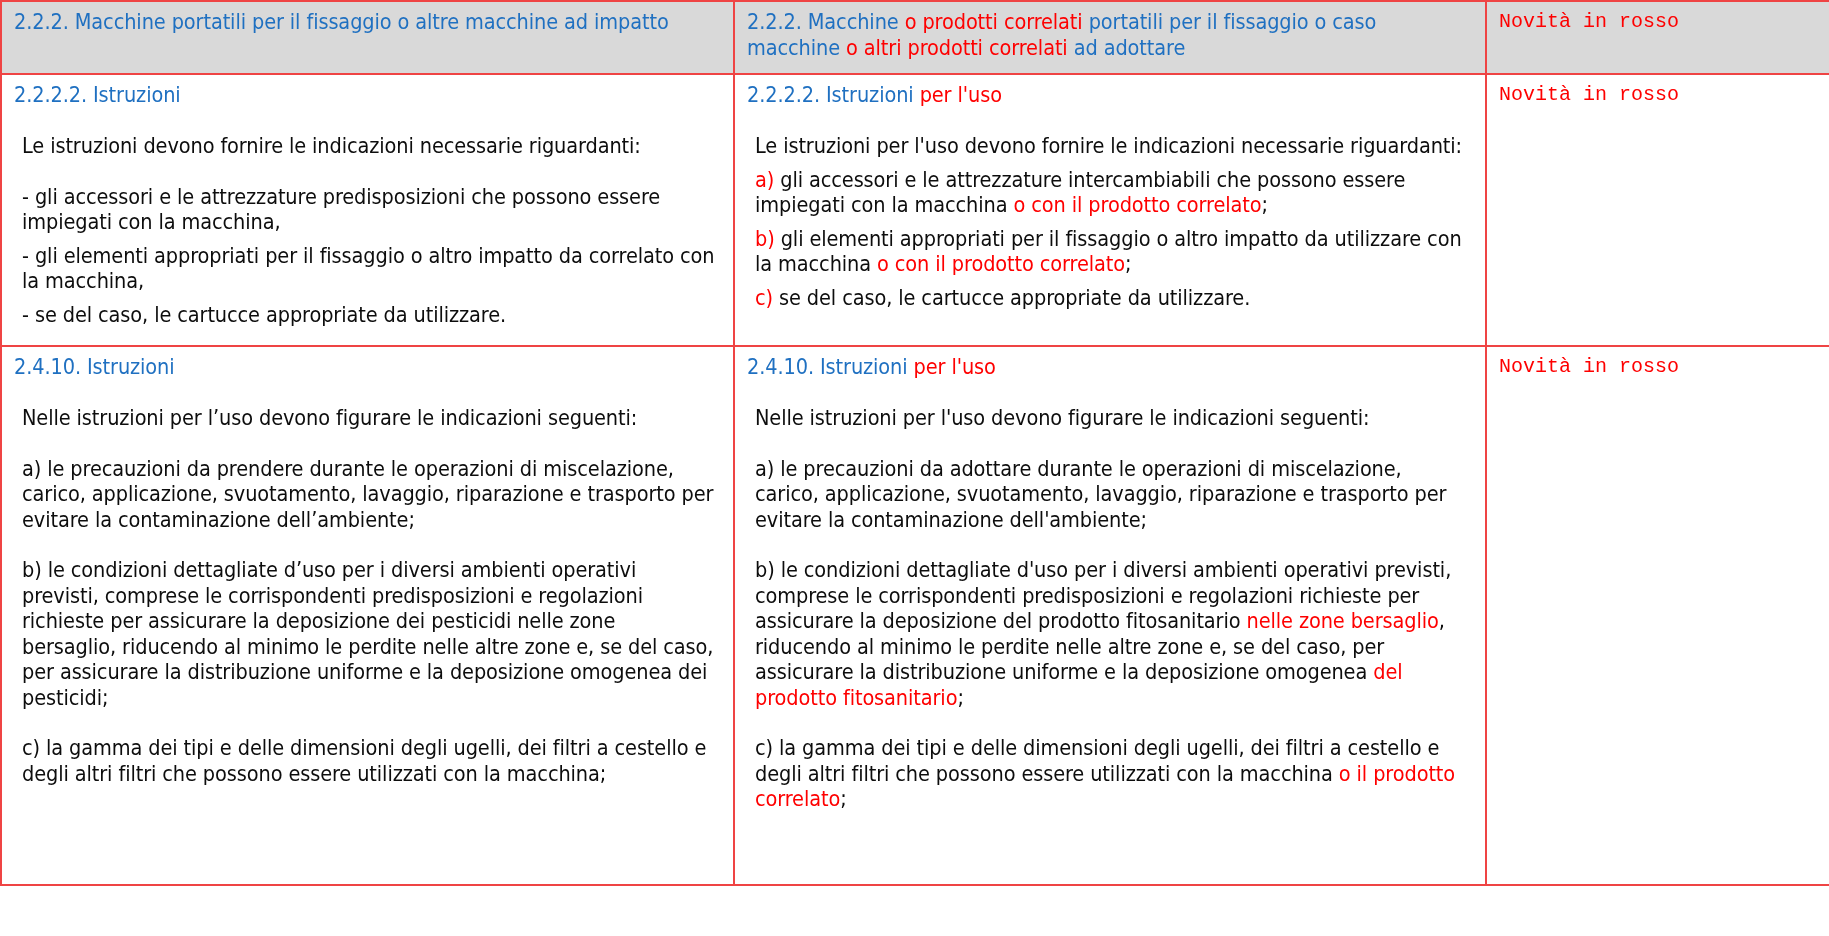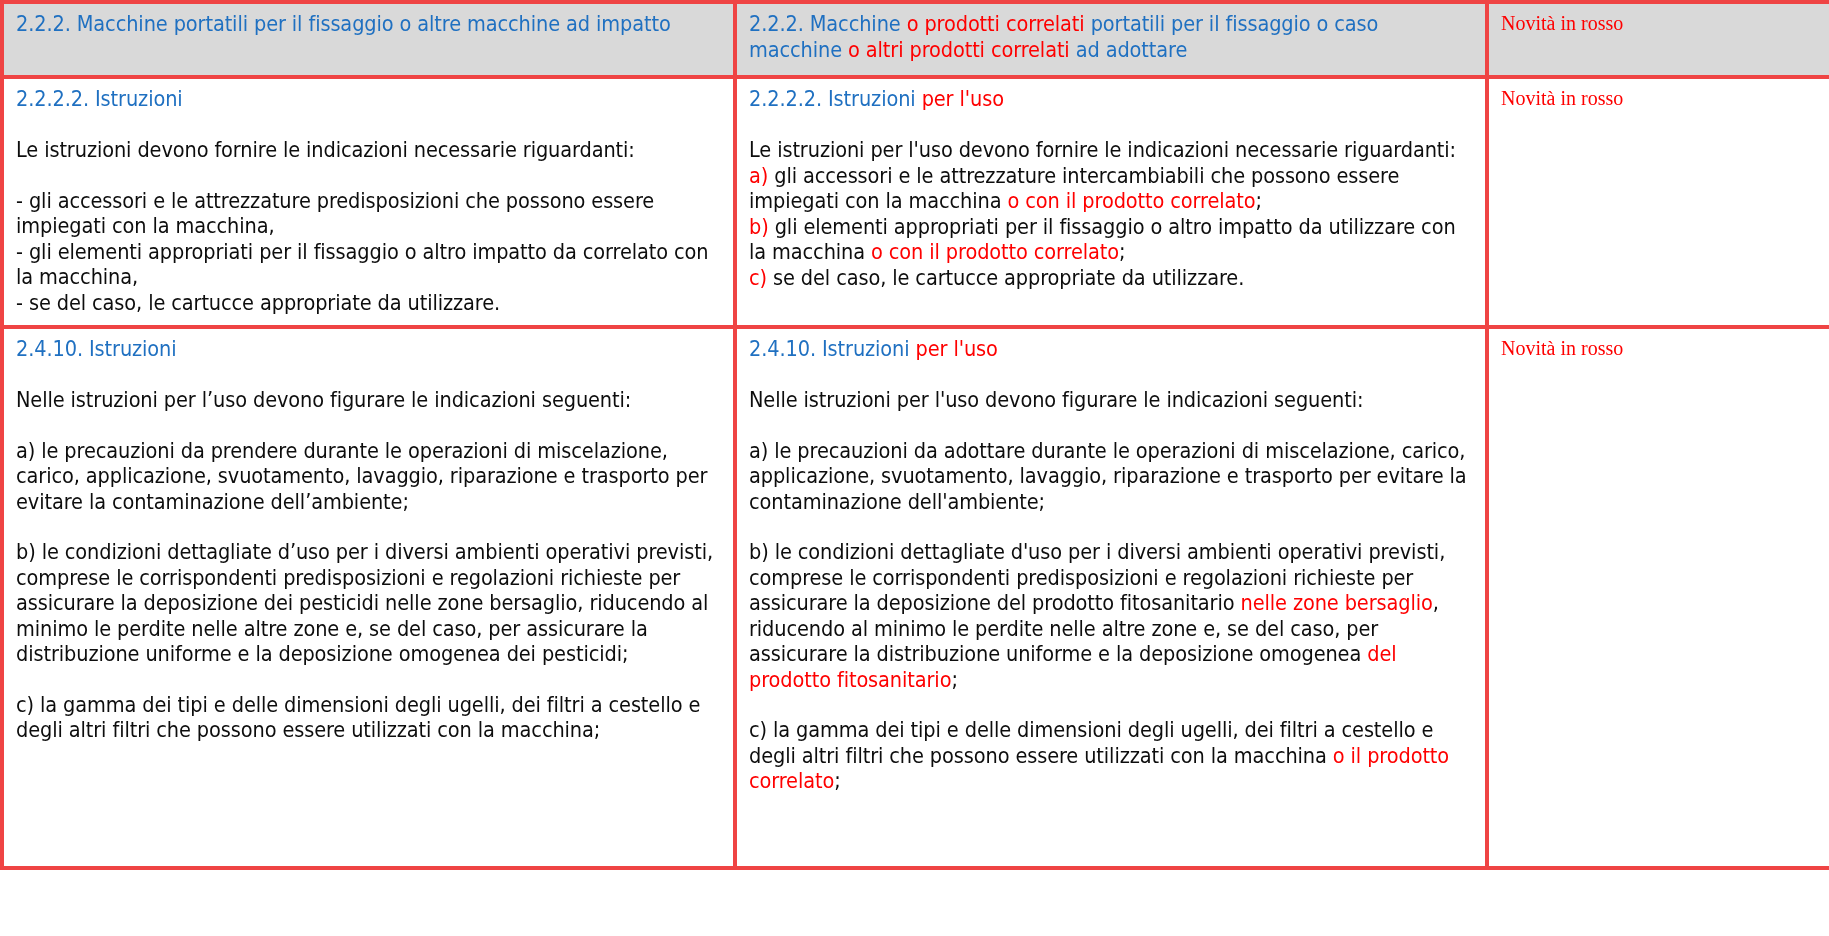--- a/index.html
+++ b/index.html
@@ -24,58 +24,58 @@
     table-layout: fixed;
     width: 1829px;
     border-spacing: 0;
   }
   table.cmp col.c1 { width: 733px; }
   table.cmp col.c2 { width: 752px; }
   table.cmp col.c3 { width: 344px; }
 
   table.cmp td {
     vertical-align: top;
-    border: 4px solid #ef4444;
+    border: 2px solid #ef4444;
     padding: 7px 10px 10px 12px;
     overflow: hidden;
   }
   tr.hdr td { background: #d9d9d9; }
   tr.body td { background: #ffffff; }
 
   
   .legal {
     font-family: "DejaVu Sans Condensed", "Liberation Sans Narrow", "Liberation Sans", sans-serif;
     font-stretch: condensed;
     font-size: 21.5px;
     line-height: 25.5px;
     color: #0d0d0d;
     letter-spacing: -0.1px;
   }
   .legal p {
-    margin: 0;
+    margin: 8px;
   }
   .legal p.gap {
     margin-top: 25px;
   }
   .legal p.tight {
     margin-top: 0;
   }
   .heading {
     font-family: "DejaVu Sans Condensed", "Liberation Sans Narrow", "Liberation Sans", sans-serif;
     font-stretch: condensed;
     font-size: 21.5px;
     line-height: 26px;
     color: #1f70c1;
     letter-spacing: -0.1px;
   }
   .heading .ins { color: #fe0000; margin-top: 16px; }
   .ins { color: #fe0000; }
 
   .note {
-    font-family: Liberation Serif, serif;
+    font-family: Liberation Mono, monospace;
     font-size: 20px;
     line-height: 25px;
     color: #fe0000;
   }
 
   td.col3 { padding-top: 7px; padding-left: 14px; }
 
   
   tr.r-top td { height: 54px; }
   tr.r-2222 td { height: 213px; border-radius: 28px; }

